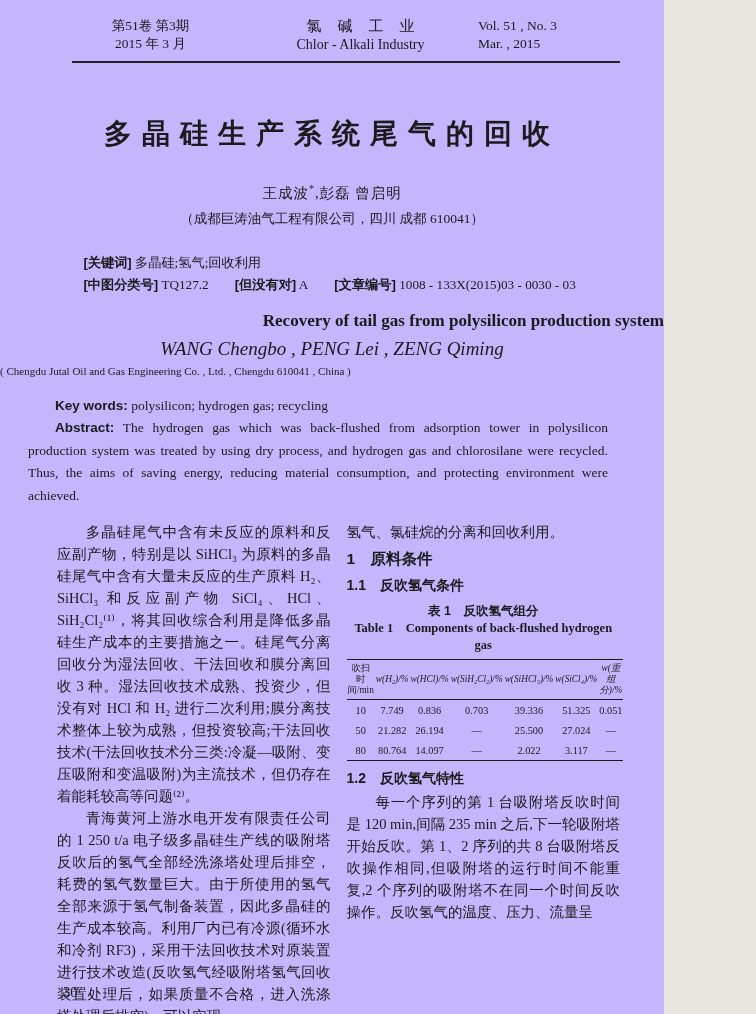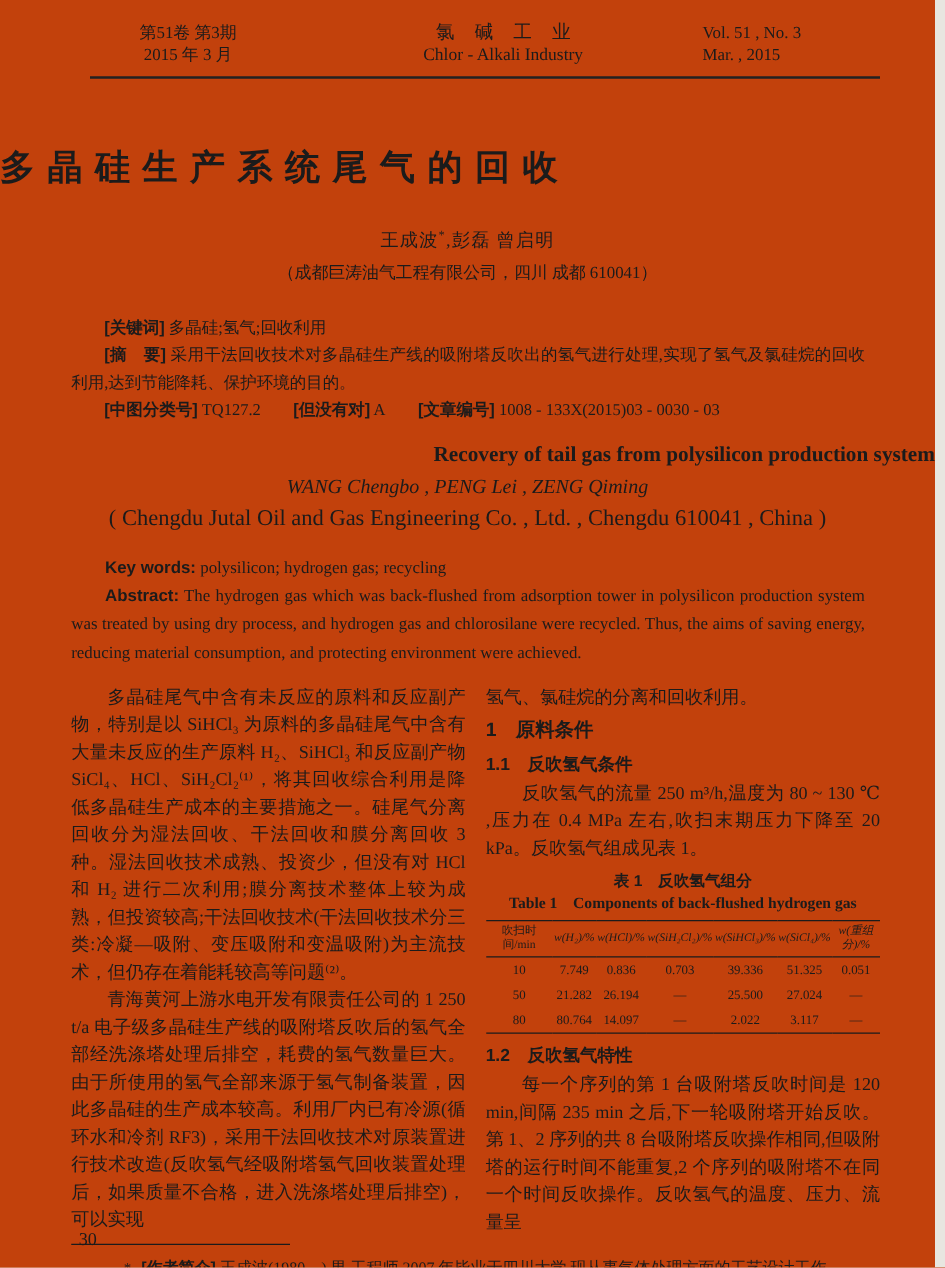--- a/index.html
+++ b/index.html
@@ -1,49 +1,49 @@
 <!DOCTYPE html>
 <html><head>
 <meta charset="utf-8">
 <style>
   * { margin:0; padding:0; box-sizing:border-box; }
   html,body { width:756px; }
   body { background:#e8e6e0; }
   .page {
-    position:relative; width:748px; height:1014px;
-    background:#c2410c; color:#1b1b1b; overflow:hidden;
+    position:relative; width:664px; height:1014px;
+    background:#c4b5fd; color:#1b1b1b; overflow:hidden;
     font-family:"Liberation Serif","DejaVu Serif",serif;
   }
 
   
   .hdr { display:flex; align-items:flex-start; padding:17px 36px 0 58px; }
   .hdr-left  { width:185px; text-align:center; font-size:13.5px; line-height:18px; }
   .hdr-center{ flex:1; text-align:center; }
   .hdr-center .cn { font-size:15px; letter-spacing:16px; text-indent:16px; line-height:19px; }
   .hdr-center .en { font-size:14px; line-height:18px; }
   .hdr-right { width:150px; text-align:left; font-size:13.5px; line-height:18px; }
   .hdr-rule  { margin:7px 44px 0 72px; border-top:2px solid #222; }
 
   
-  .title   { margin-top:52px; text-align:left; font-size:28px; font-weight:700; letter-spacing:10px; }
+  .title   { margin-top:52px; text-align:center; font-size:28px; font-weight:700; letter-spacing:10px; }
   .authors { margin-top:30px; text-align:center; font-size:14.5px; letter-spacing:1px; }
   .authors sup { font-size:10px; }
   .affil   { margin-top:7px; text-align:center; font-size:13.5px; }
 
   
   .meta { margin:24px 56px 0 57px; font-size:13.2px; line-height:22px; text-align:justify; }
   .meta p { text-indent:2em; }
   .lbl { font-family:"Liberation Sans","DejaVu Sans",sans-serif; font-weight:700; }
   .meta-row span.gap { display:inline-block; width:26px; }
 
   
   .etitle  { margin-top:15px; text-align:right; font-size:17px; font-weight:700; }
-  .eauthors{ margin-top:7px; text-align:center; font-style:italic; font-size:16px; }
-  .eaffil  { margin-top:5px; text-align:center; font-size:18px; }
-  .ekw { margin:18px 56px 0 57px; font-size:13.5px; line-height:22.5px; text-align:justify; }
+  .eauthors{ margin-top:7px; text-align:center; font-style:italic; font-size:19px; }
+  .eaffil  { margin-top:5px; text-align:left; font-size:11px; }
+  .ekw { margin:18px 56px 0 28px; font-size:13.5px; line-height:22.5px; text-align:justify; }
   .ekw p { text-indent:2em; }
 
   
   .cols { display:flex; gap:16px; margin:14px 44px 0 57px; }
   .col  { flex:1; min-width:0; font-size:14.5px; line-height:22px; text-align:justify; }
   .col p.bp { text-indent:2em; }
   .sec-h1 { font-family:"Liberation Sans","DejaVu Sans",sans-serif; font-weight:700; font-size:15.5px; margin:5px 0 4px; }
   .sec-h2 { font-family:"Liberation Sans","DejaVu Sans",sans-serif; font-weight:700; font-size:14px; margin:3px 0 2px; }
 
   
@@ -83,42 +83,40 @@
     </div>
   </div>
   <div class="hdr-rule"></div>
 
   <div class="title">多晶硅生产系统尾气的回收</div>
   <div class="authors"><span>王成波</span><sup>*</sup><span>,彭磊 曾启明</span></div>
   <div class="affil">（成都巨涛油气工程有限公司，四川 成都 610041）</div>
 
   <div class="meta">
     <p><span class="lbl">[关键词]</span> <span>多晶硅;氢气;回收利用</span></p>
-    <p><span class="lbl">[摘　要]</span> <span>采用干法回收技术对多晶硅生产线的吸附塔反吹出的氢气进行处理,实现了氢气及氯硅烷的回收利用,达到节能降耗、保护环境的目的。</span></p>
     <p class="meta-row"><span class="lbl">[中图分类号]</span> <span>TQ127.2</span><span class="gap"></span><span class="lbl">[但没有对]</span> <span>A</span><span class="gap"></span><span class="lbl">[文章编号]</span> <span>1008 - 133X(2015)03 - 0030 - 03</span></p>
   </div>
 
   <div class="etitle">Recovery of tail gas from polysilicon production system</div>
   <div class="eauthors">WANG Chengbo , PENG Lei , ZENG Qiming</div>
   <div class="eaffil">( Chengdu Jutal Oil and Gas Engineering Co. , Ltd. , Chengdu 610041 , China )</div>
   <div class="ekw">
     <p><span class="lbl">Key words:</span> <span>polysilicon; hydrogen gas; recycling</span></p>
     <p><span class="lbl">Abstract:</span> <span>The hydrogen gas which was back-flushed from adsorption tower in polysilicon production system was treated by using dry process, and hydrogen gas and chlorosilane were recycled. Thus, the aims of saving energy, reducing material consumption, and protecting environment were achieved.</span></p>
   </div>
 
   <div class="cols">
     <div class="col">
       <p class="bp">多晶硅尾气中含有未反应的原料和反应副产物，特别是以 SiHCl₃ 为原料的多晶硅尾气中含有大量未反应的生产原料 H₂、SiHCl₃ 和反应副产物 SiCl₄、HCl、SiH₂Cl₂⁽¹⁾，将其回收综合利用是降低多晶硅生产成本的主要措施之一。硅尾气分离回收分为湿法回收、干法回收和膜分离回收 3 种。湿法回收技术成熟、投资少，但没有对 HCl 和 H₂ 进行二次利用;膜分离技术整体上较为成熟，但投资较高;干法回收技术(干法回收技术分三类:冷凝—吸附、变压吸附和变温吸附)为主流技术，但仍存在着能耗较高等问题⁽²⁾。</p>
       <p class="bp">青海黄河上游水电开发有限责任公司的 1 250 t/a 电子级多晶硅生产线的吸附塔反吹后的氢气全部经洗涤塔处理后排空，耗费的氢气数量巨大。由于所使用的氢气全部来源于氢气制备装置，因此多晶硅的生产成本较高。利用厂内已有冷源(循环水和冷剂 RF3)，采用干法回收技术对原装置进行技术改造(反吹氢气经吸附塔氢气回收装置处理后，如果质量不合格，进入洗涤塔处理后排空)，可以实现</p>
     </div>
     <div class="col">
       <p>氢气、氯硅烷的分离和回收利用。</p>
       <div class="sec-h1">1　原料条件</div>
       <div class="sec-h2">1.1　反吹氢气条件</div>
-      <p class="bp">反吹氢气的流量 250 m³/h,温度为 80 ~ 130 ℃ ,压力在 0.4 MPa 左右,吹扫末期压力下降至 20 kPa。反吹氢气组成见表 1。</p>
       <div class="tbl-cap-cn">表 1　反吹氢气组分</div>
       <div class="tbl-cap-en">Table 1　Components of back-flushed hydrogen gas</div>
       <table class="gas">
         <thead>
           <tr>
             <td>吹扫时间/min</td>
             <td>w(H₂)/%</td>
             <td>w(HCl)/%</td>
             <td>w(SiH₂Cl₂)/%</td>
             <td>w(SiHCl₃)/%</td>

